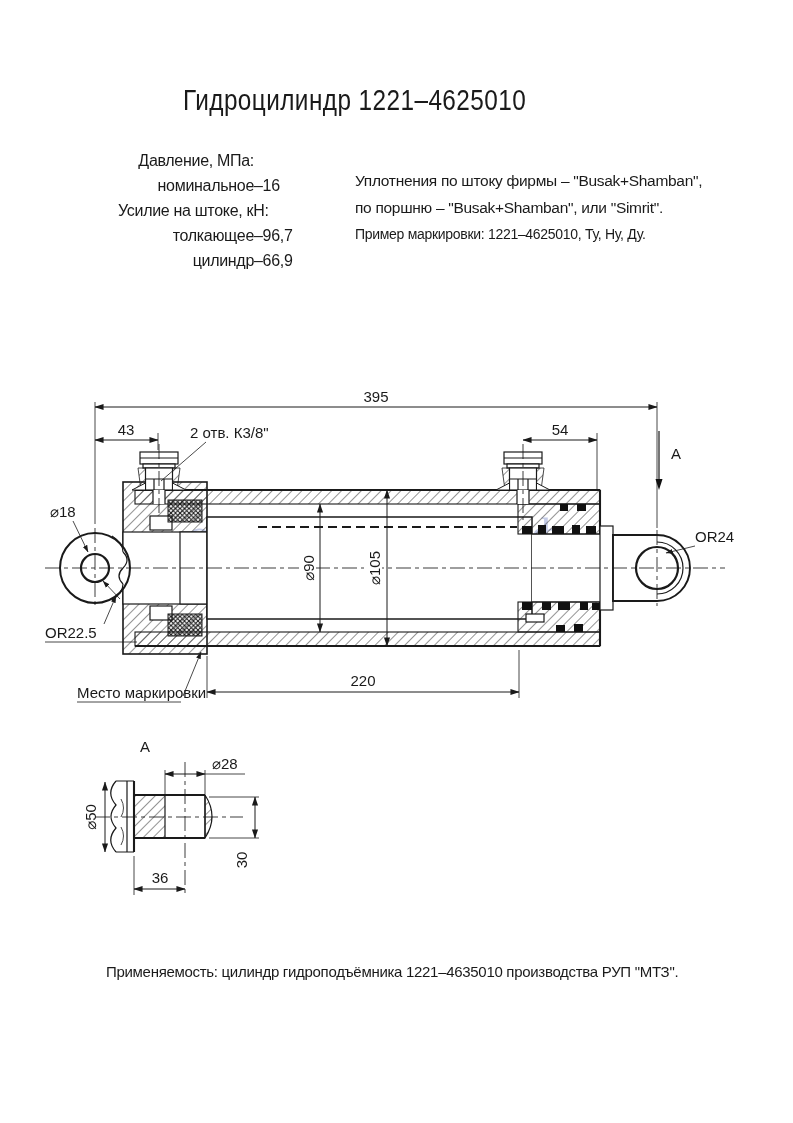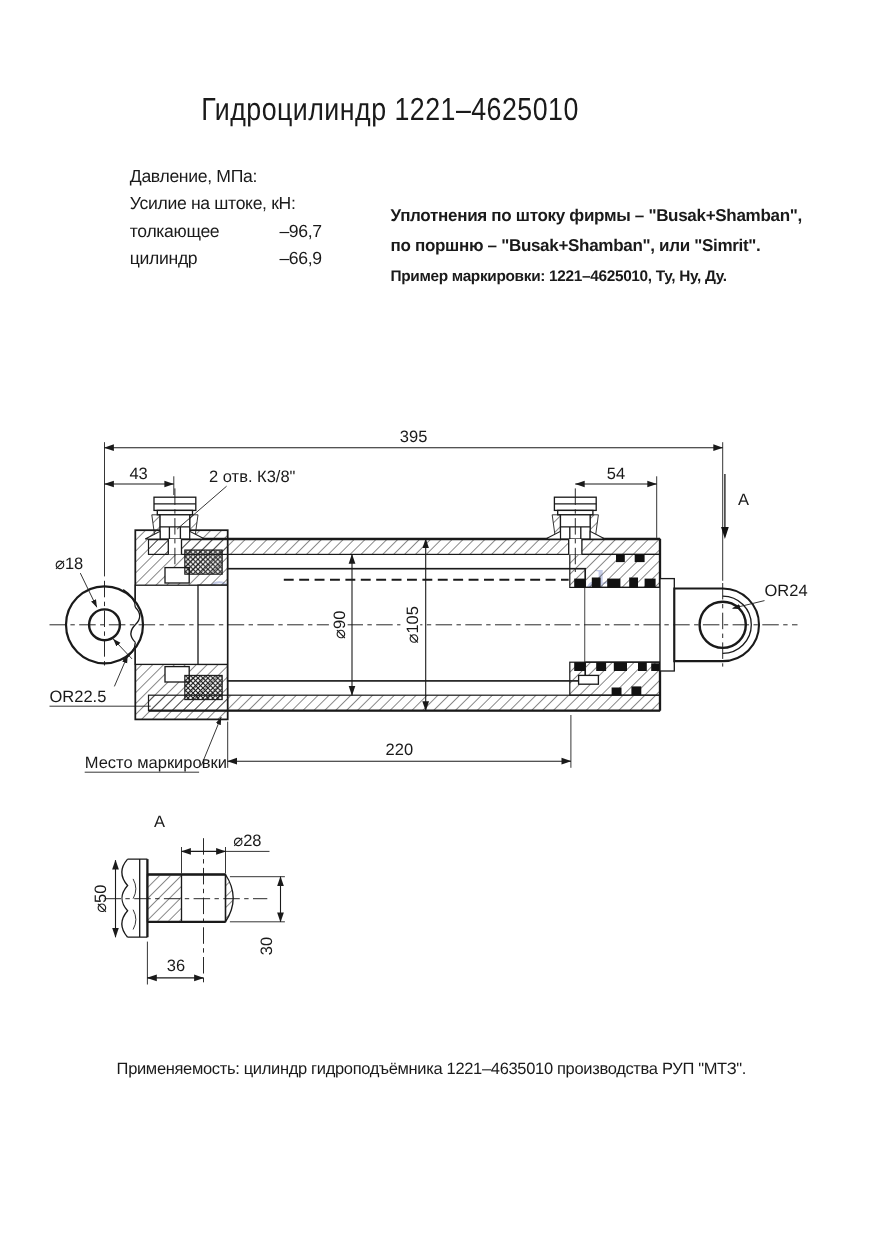--- a/index.html
+++ b/index.html
@@ -1,24 +1,24 @@
 <!DOCTYPE html>
 <html><head>
 <meta charset="utf-8">
 <style>
   html,body{margin:0;padding:0;background:#fff;}
   .page{position:relative;width:793px;height:1123px;background:#ffffff;overflow:hidden;
         font-family:"Liberation Sans",sans-serif;color:#1a1a1a;border-radius:13px;}
   .title{position:absolute;left:183px;top:84px;font-size:29px;letter-spacing:.5px;
          transform:scaleX(.84);transform-origin:left top;white-space:nowrap;}
   .specs{position:absolute;left:118px;top:148px;width:260px;font-size:16px;letter-spacing:-.3px;}
-  .srow{display:flex;height:25px;line-height:25px;white-space:nowrap;}
+  .srow{display:flex;height:25px;line-height:25px;white-space:nowrap;text-align:right;}
   .slabel{width:136px;flex:none;}
   .sval{flex:none;}
-  .seals{position:absolute;left:355px;top:183px;width:390px;font-size:15.5px;letter-spacing:-.3px;font-weight:bold;}
+  .seals{position:absolute;left:355px;top:167px;width:390px;font-size:15.5px;letter-spacing:-.3px;}
   .seals .l{height:27px;line-height:27px;white-space:nowrap;}
   .seals .l.small{font-size:14px;}
   .application{position:absolute;left:106px;top:963px;font-size:15px;letter-spacing:-.3px;white-space:nowrap;}
   .watermark{position:absolute;left:188px;top:508px;font-size:46px;letter-spacing:1px;
              color:#9fabd8;opacity:.6;white-space:nowrap;font-family:"Liberation Serif",serif;}
   svg.draw{position:absolute;left:0;top:0;}
   svg.draw text{font-family:"Liberation Sans",sans-serif;font-size:15px;fill:#1a1a1a;}
   .ln{stroke:#1a1a1a;stroke-width:1.2;fill:none;}
   .thk{stroke:#1a1a1a;stroke-width:2.1;fill:none;}
   .thin{stroke:#1a1a1a;stroke-width:.8;fill:none;}
@@ -32,20 +32,24 @@
 <body>
 
 <div class="page">
 
   <div class="title">Гидроцилиндр 1221–4625010</div>
 
   <div class="specs">
     <div class="srow">
       <span class="slabel">Давление, МПа:</span>
       <span class="sval"></span>
+    </div>
+    <div class="srow">
+      <span class="slabel">номинальное</span>
+      <span class="sval">–16</span>
     </div>
     <div class="srow">
       <span class="slabel">Усилие на штоке, кН:</span>
       <span class="sval"></span>
     </div>
     <div class="srow">
       <span class="slabel">толкающее</span>
       <span class="sval">–96,7</span>
     </div>
     <div class="srow">

